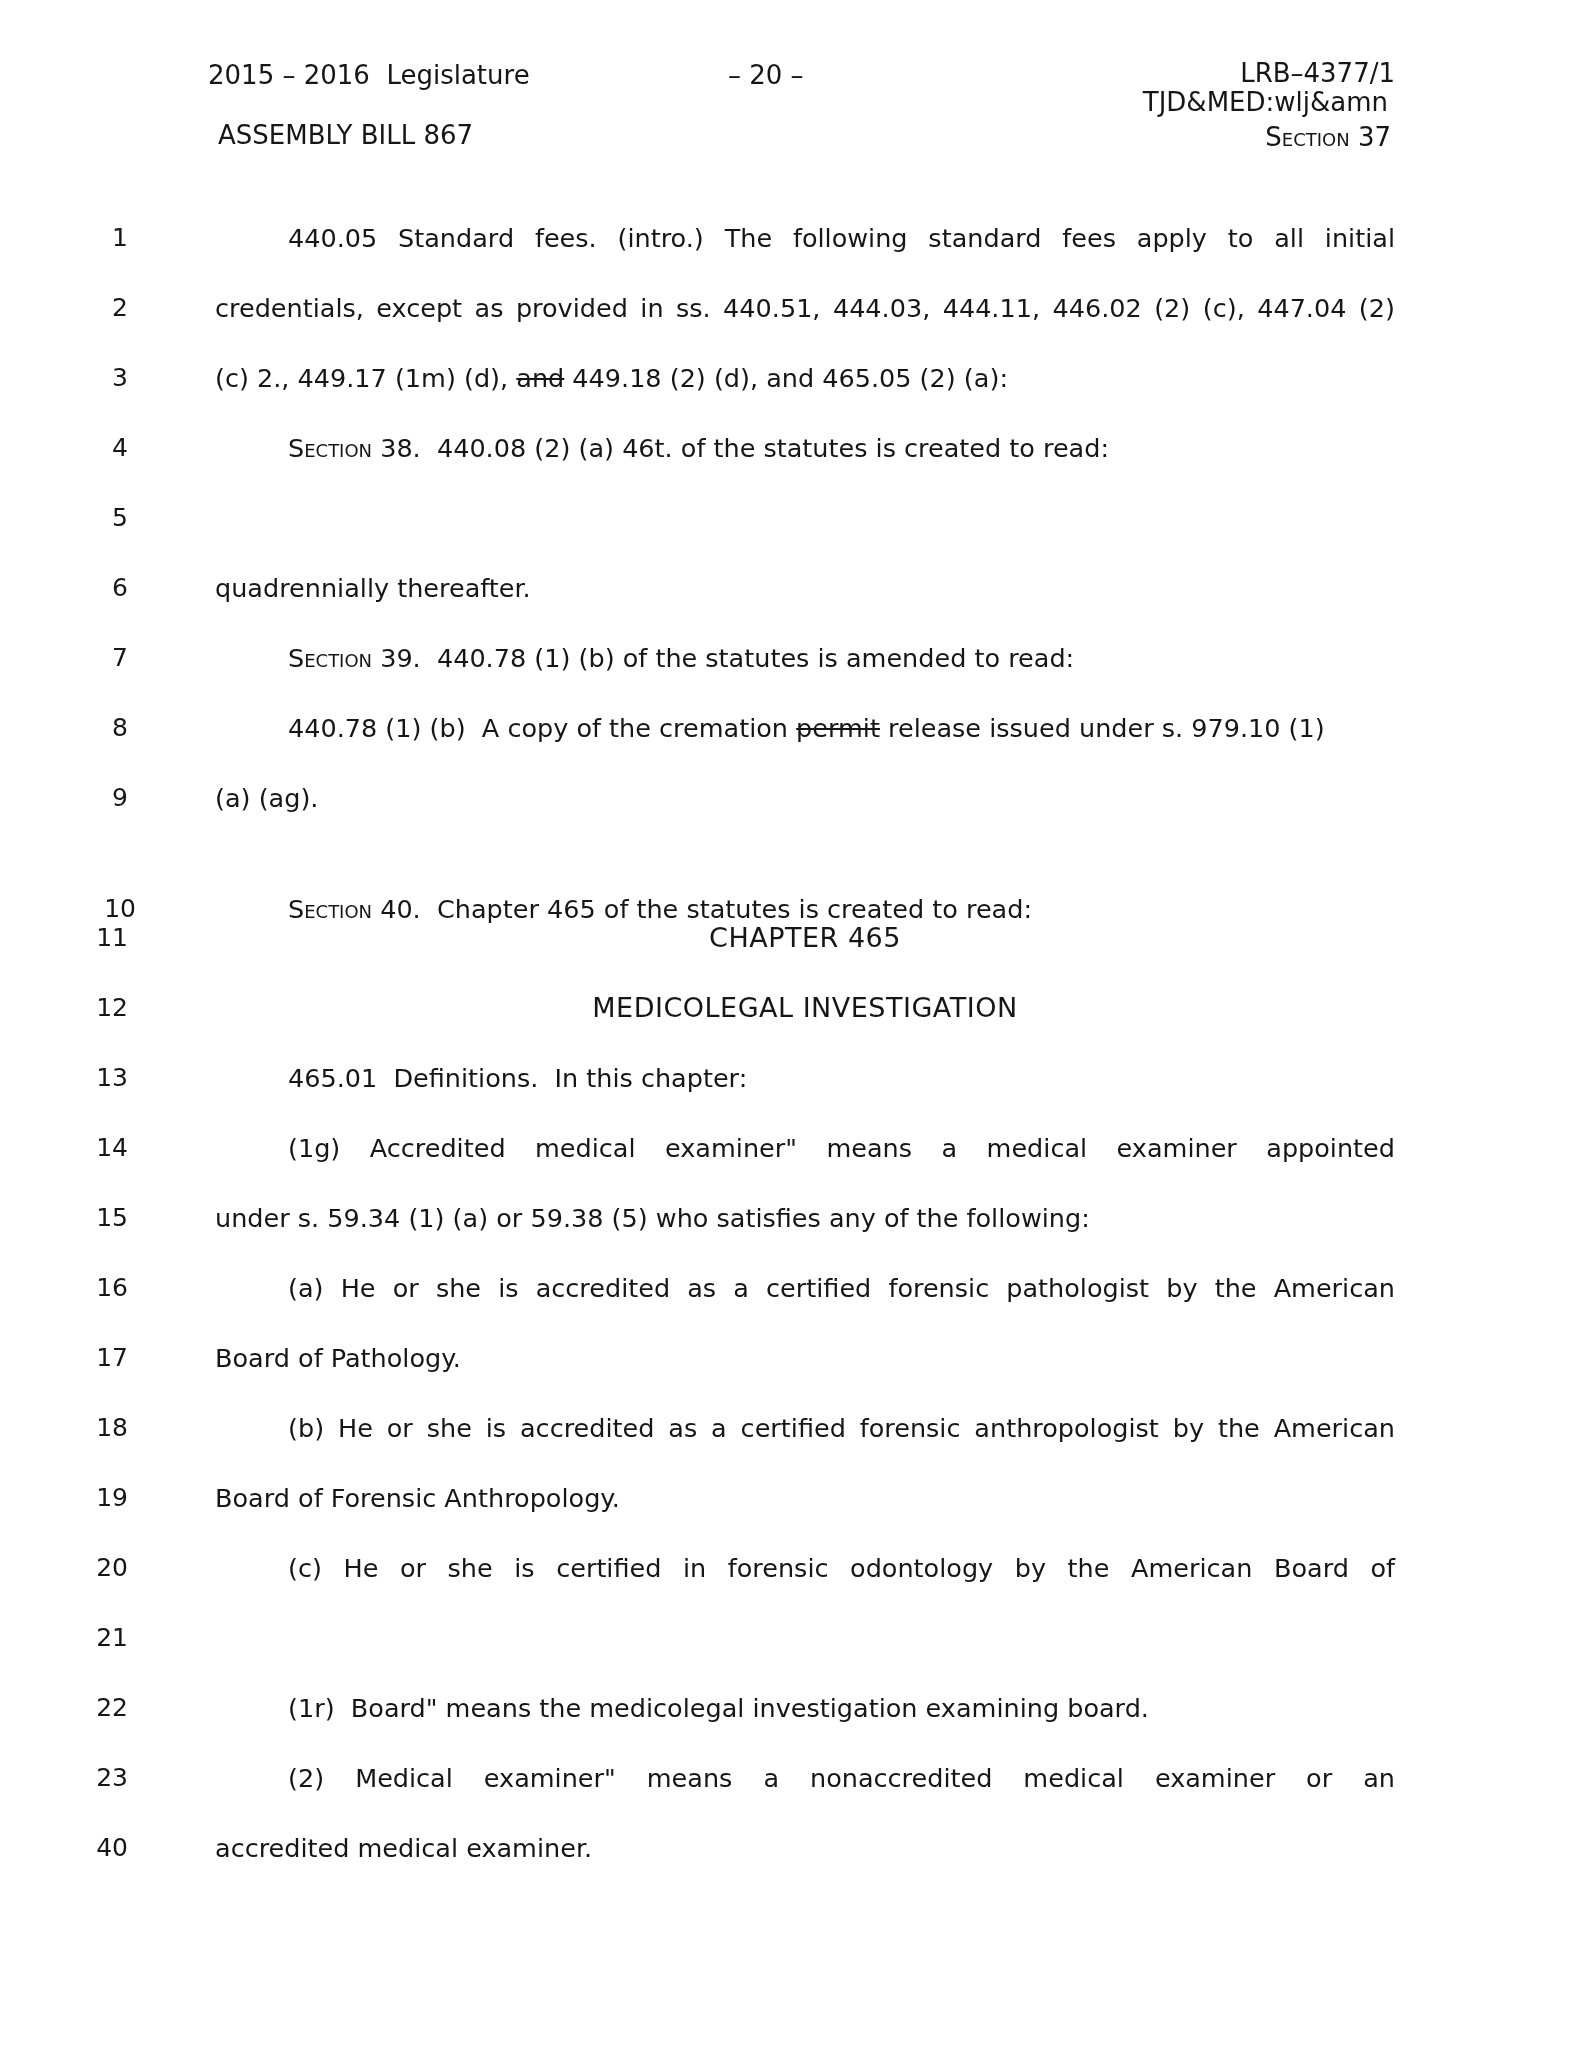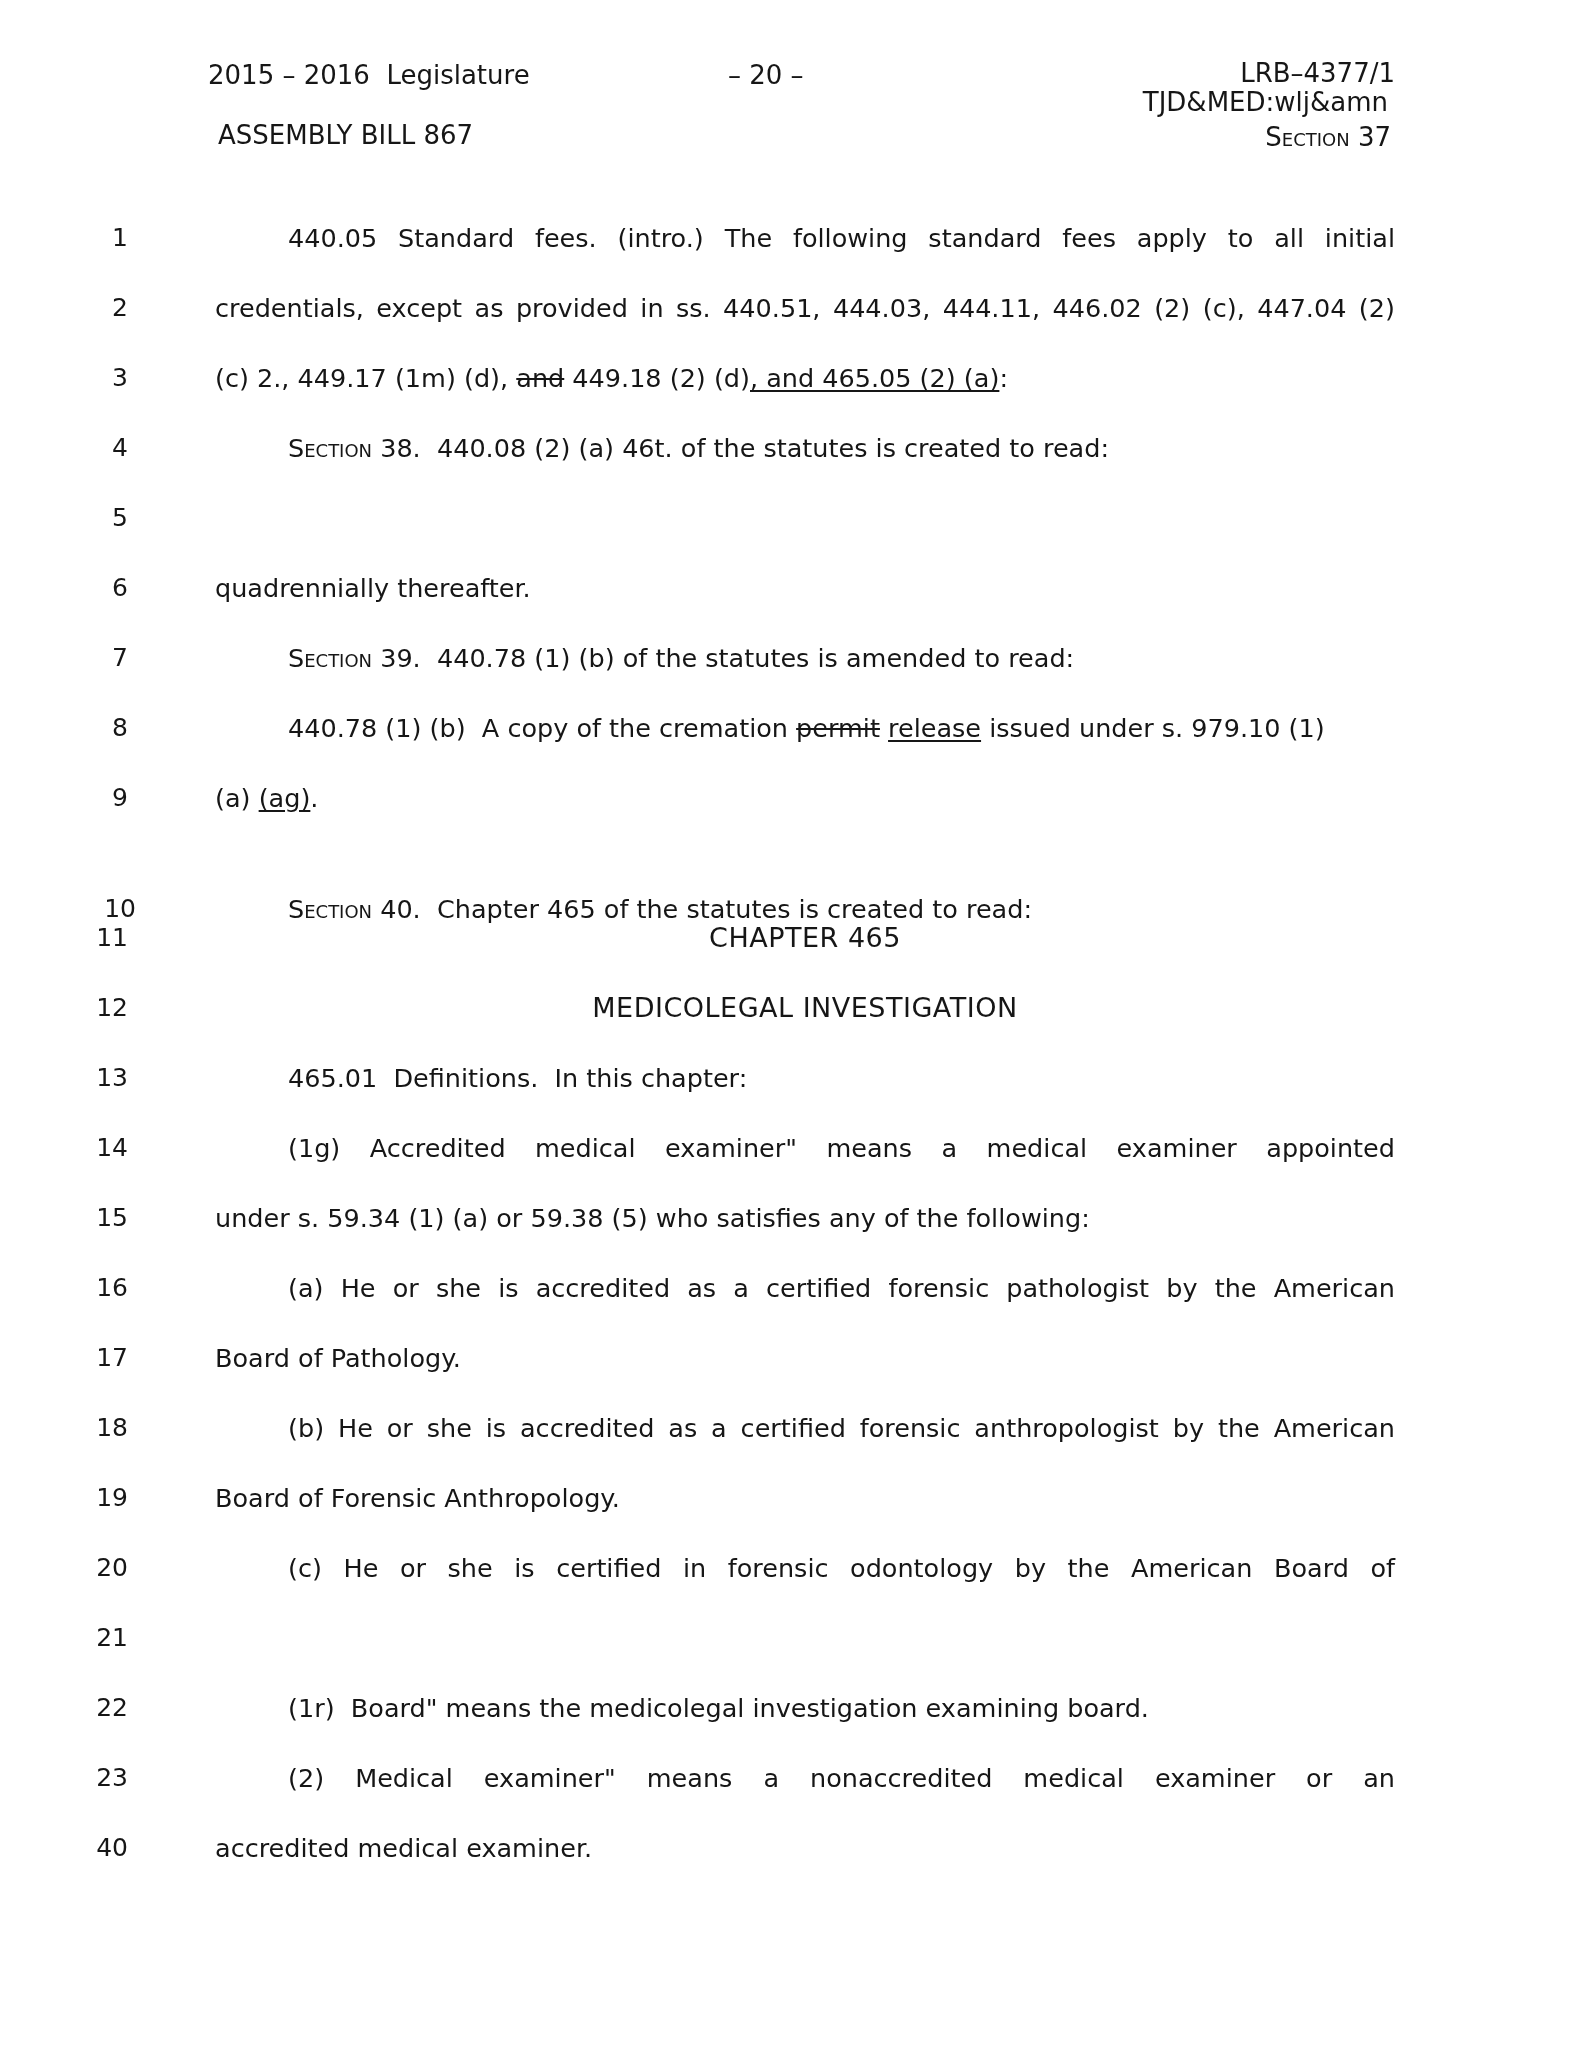--- a/index.html
+++ b/index.html
@@ -9,21 +9,21 @@
   .sc { font-variant: small-caps; }
   .ln-row { position: absolute; left: 0; width: 1583px; height: 70px; }
   .ln-num { position: absolute; right: 1455px; top: 0; font-size: 25px; line-height: 30px;
             text-align: right; width: 60px; }
   .ln-text { position: absolute; left: 215px; width: 1180px; top: 0; font-size: 25.5px;
              line-height: 30px; white-space: nowrap; }
   .ln-text.indent { left: 288px; width: 1107px; }
   .ln-text.justify { text-align: justify; text-align-last: justify; white-space: normal; }
   .ln-text.center { left: 215px; width: 1180px; text-align: center; font-size: 27px; letter-spacing: 0.5px; }
   .strike { text-decoration: line-through; }
-  .under { text-decoration: underline; text-underline-offset: 3px; }
+  .under { text-underline-offset: 3px; }
 </style>
 </head>
 <body>
 
 <div>
   <div class="hdr" style="left:208px; top:60px;">2015 – 2016  Legislature</div>
   <div class="hdr" style="left:728px; top:60px;">– 20 –</div>
   <div class="hdr" style="right:188px; top:58px; text-align:right;">LRB–4377/1</div>
   <div class="hdr" style="right:195px; top:87px; text-align:right;">TJD&amp;MED:wlj&amp;amn</div>
   <div class="hdr" style="left:218px; top:120px;">ASSEMBLY BILL 867</div>

